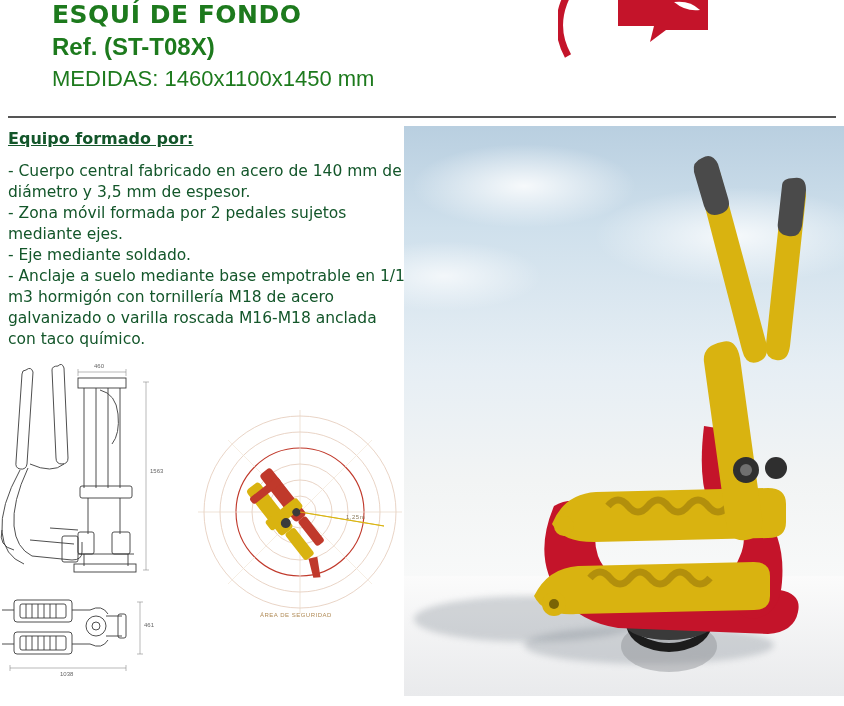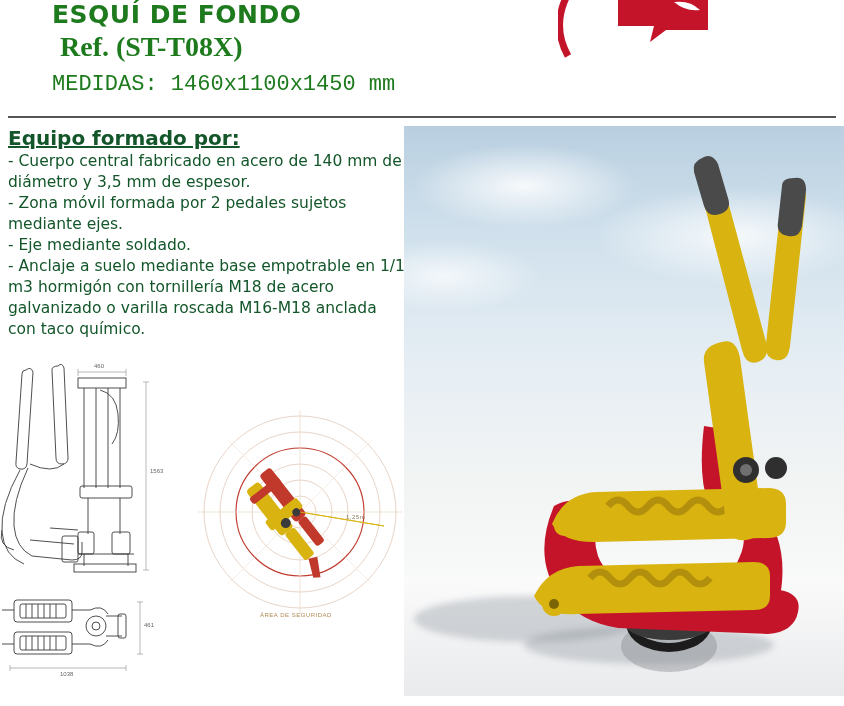--- a/index.html
+++ b/index.html
@@ -31,30 +31,30 @@
   .title-line1 {
     font-family: "DejaVu Sans", sans-serif;
     font-weight: bold;
     font-size: 25px;
     color: #1d7a1d;
     letter-spacing: 0.5px;
     line-height: 30px;
     margin: 0;
   }
   .title-line2 {
-    font-family: Liberation Serif, serif;
+    font-family: Liberation Sans, sans-serif;
     font-weight: bold;
-    font-size: 28px;
+    font-size: 24px;
     color: #1d7a1d;
     line-height: 30px;
-    margin: 8px;
+    margin: 0;
     margin-top: 2px;
   }
   .title-line3 {
-    font-family: Liberation Mono, monospace;
+    font-family: Liberation Sans, sans-serif;
     font-size: 22px;
     color: #1d7a1d;
     line-height: 30px;
     margin: 0;
     margin-top: 2px;
   }
 
   
   #logo {
     position: absolute;
@@ -83,22 +83,22 @@
     width: 400px;
     color: #13562a;
     font-family: "DejaVu Sans", sans-serif;
     font-size: 15.5px;
     line-height: 21px;
   }
   #spec-heading {
     font-weight: bold;
     text-decoration: underline;
     display: block;
-    margin-bottom: 2px;
-    font-size: 20px;
+    margin-bottom: 12px;
+    font-size: 16px;
   }
   .spec-item {
     display: block;
   }
 
   
   #photo {
     position: absolute;
     left: 404px;
     top: 126px;

